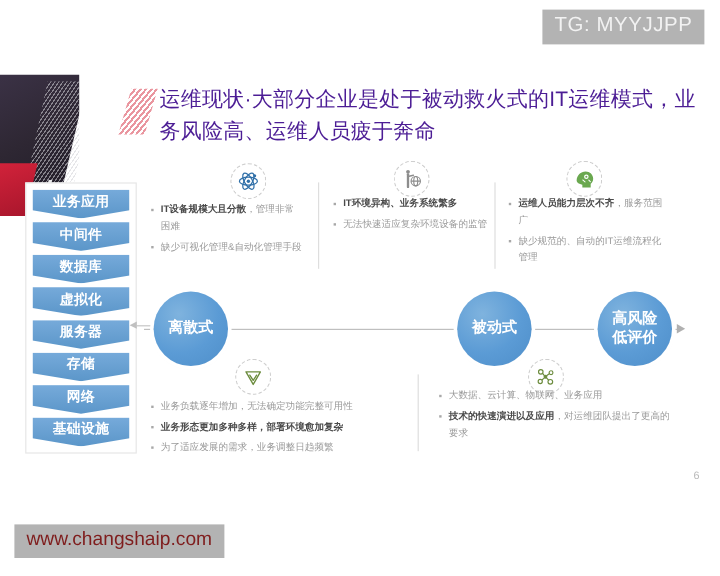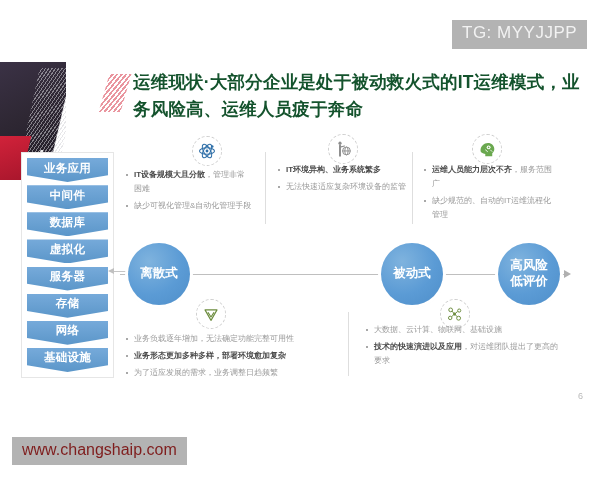--- a/index.html
+++ b/index.html
@@ -18,21 +18,20 @@
   
   .tg-banner {
     position: absolute;
     left: 452px; top: 8px;
     padding: 4px 10px 6px 10px;
     background: #b3b3b3;
     color: #f2f2f2;
     font-size: 17px;
     letter-spacing: 0.5px;
     line-height: 1.1;
-    margin-top: 12px;
   }
 
   
   .watermark {
     position: absolute;
     left: 12px; top: 437px;
     padding: 4px 10px 6px 10px;
     background: #b3b3b3;
     color: #7f1d1d;
     font-size: 16px;
@@ -94,23 +93,23 @@
       rgba(216,63,80,0.0) 0px, rgba(216,63,80,0.0) 2px,
       rgba(216,63,80,0.55) 2px, rgba(216,63,80,0.55) 4px);
     transform: skewX(-16deg);
   }
 
   
   .title {
     position: absolute;
     left: 133px; top: 69px;
     width: 448px;
-    color: #14532d;
+    color: #4c1d95;
     font-size: 17.5px;
-    font-weight: bold;
+    font-weight: normal;
     line-height: 1.52;
     letter-spacing: 0.2px;
   }
 
   
   .stack-panel {
     position: absolute;
     left: 21px; top: 152px;
     width: 93px; height: 226px;
     background: #ffffff;
@@ -367,20 +366,20 @@
   <div class="bcol top-2" id="bcol-top-2">
       <div class="bi"><b>运维人员能力层次不齐</b><span>，服务范围广</span></div>
       <div class="bi"><span>缺少规范的、自动的IT运维流程化管理</span></div>
     </div>
   <div class="bcol bot-0" id="bcol-bot-0">
       <div class="bi"><span>业务负载逐年增加，无法确定功能完整可用性</span></div>
       <div class="bi"><b>业务形态更加多种多样，部署环境愈加复杂</b></div>
       <div class="bi"><span>为了适应发展的需求，业务调整日趋频繁</span></div>
     </div>
   <div class="bcol bot-1" id="bcol-bot-1">
-      <div class="bi"><span>大数据、云计算、物联网、基础设施</span></div>
+      <div class="bi"><span>大数据、云计算、物联网、业务应用</span></div>
       <div class="bi"><b>技术的快速演进以及应用</b><span>，对运维团队提出了更高的要求</span></div>
     </div>
 
   <div class="watermark">www.changshaip.com</div>
   <div class="page-num">6</div>
 
 </div>
 
 </body></html>

